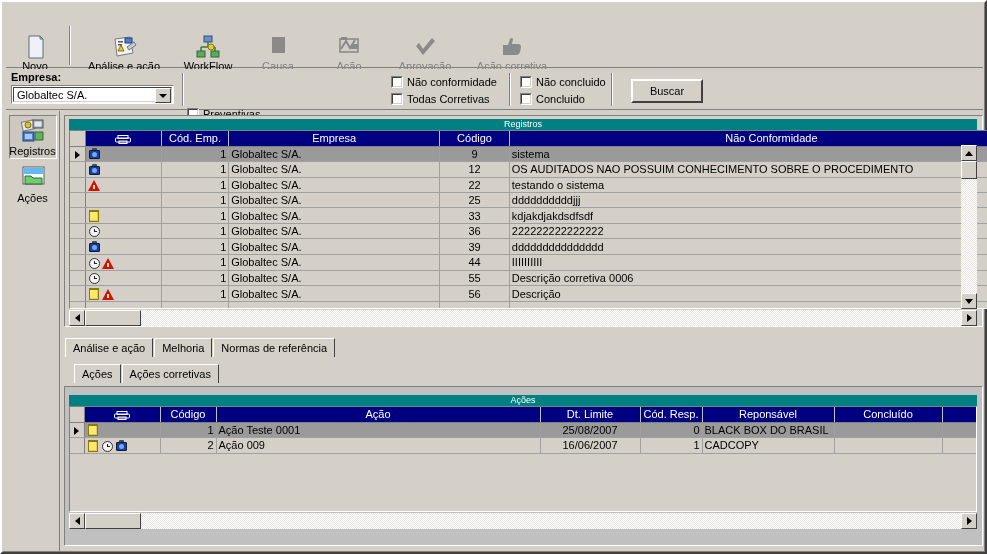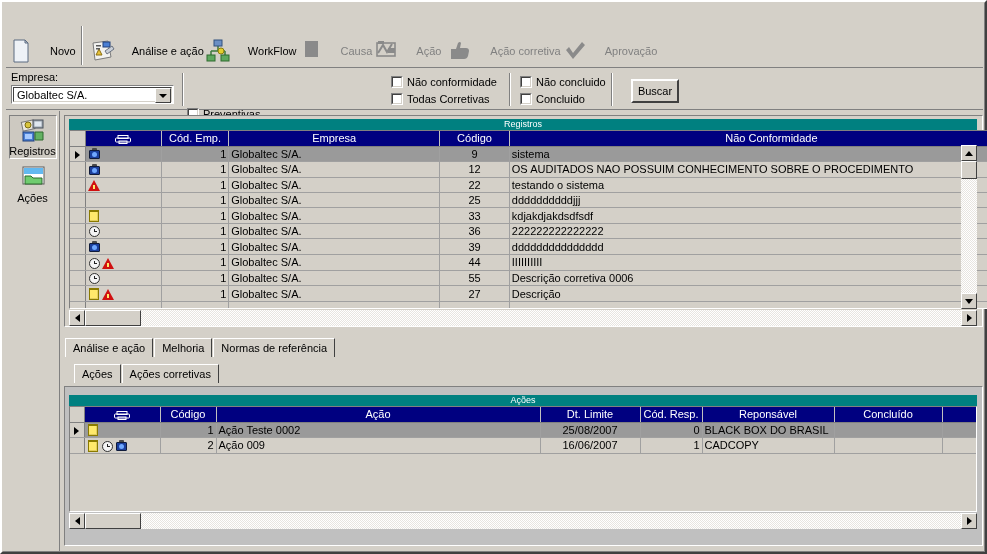--- a/index.html
+++ b/index.html
@@ -79,46 +79,45 @@
 
   
   #toolbar {
     position: absolute; left: 3px; top: 21px;
     width: 977px; height: 44px;
     background: #d4d0c8;
     border-bottom: 1px solid #808080;
     display: flex; align-items: stretch;
   }
   .tool {
-    display: flex; flex-direction: row;
+    display: flex; flex-direction: column;
     align-items: center; justify-content: flex-start;
     padding-top: 11px;
     min-width: 58px;
     position: relative;
-    gap: 16px;
   }
   .tool .ico { height: 24px; width: 28px; position: relative; margin-bottom: 1px; }
   .tool .lbl { font-size: 11px; color: #000; white-space: nowrap; line-height: 12px; }
   .tool.disabled .lbl { color: #808080; }
   .tsep {
     width: 2px; margin: 2px 5px 2px 5px;
     border-left: 1px solid #808080;
     border-right: 1px solid #ffffff;
   }
 
   
   #filterbar {
     position: absolute; left: 3px; top: 66px;
     width: 977px; height: 41px;
     background: #d4d0c8;
     border-bottom: 1px solid #808080;
   }
   #empresa-label {
     position: absolute; left: 5px; top: 2px;
-    font-size: 11px; color: #000;
+    font-size: 11px; color: #000; font-weight: bold;
   }
   #empresa-combo {
     position: absolute; left: 5px; top: 16px;
     width: 163px; height: 19px;
     background: #ffffff;
     border-top: 1px solid #808080;
     border-left: 1px solid #808080;
     border-right: 1px solid #ffffff;
     border-bottom: 1px solid #ffffff;
     display: flex; align-items: center;
@@ -173,21 +172,21 @@
   }
   .chk .box::after {
     content: ''; position: absolute; inset: 0;
     border-top: 1px solid #404040;
     border-left: 1px solid #404040;
     border-right: 1px solid #d4d0c8;
     border-bottom: 1px solid #d4d0c8;
   }
   #buscar-btn {
     position: absolute; left: 628px; top: 76px;
-    width: 48px; height: 24px;
+    width: 72px; height: 24px;
     background: #d4d0c8;
     border-top: 2px solid #ffffff;
     border-left: 2px solid #ffffff;
     border-right: 2px solid #404040;
     border-bottom: 2px solid #404040;
     font-size: 11px; color: #000;
     display: flex; align-items: center; justify-content: center;
     font-family: "Liberation Sans", sans-serif;
   }
 
@@ -481,37 +480,37 @@
         <svg width="28" height="24" viewBox="0 0 28 24">
           <rect x="5" y="4" width="18" height="13" fill="none" stroke="#8a8a8a" stroke-width="1.6"></rect>
           <path d="M6,14 L11,6 L15,13 L20,5" fill="none" stroke="#8a8a8a" stroke-width="2"></path>
           <rect x="16" y="9" width="7" height="5" fill="#8a8a8a"></rect>
           <rect x="6" y="2" width="6" height="3" fill="#8a8a8a"></rect>
         </svg>
       </span>
       <span class="lbl">Ação</span>
     </div>
 
+    <div class="tool disabled" style="min-width:78px">
+      <span class="ico">
+        <svg width="28" height="24" viewBox="0 0 28 24">
+          <path d="M5,11 L8,8 L12,14 L21,3 L24,6 L12,20 Z" fill="#8a8a8a"></path>
+        </svg>
+      </span>
+      <span class="lbl">Aprovação</span>
+    </div>
+
     <div class="tool disabled" style="min-width:96px">
       <span class="ico">
         <svg width="28" height="24" viewBox="0 0 28 24">
           <path d="M10,20 L10,10 L12,4 Q14,2 15,4 L14,9 L20,9 Q23,9 23,12 L22,17 Q21,20 18,20 Z" fill="#8a8a8a"></path>
           <rect x="5" y="10" width="5" height="10" fill="#8a8a8a"></rect>
         </svg>
       </span>
       <span class="lbl">Ação corretiva</span>
-    </div>
-
-    <div class="tool disabled" style="min-width:78px">
-      <span class="ico">
-        <svg width="28" height="24" viewBox="0 0 28 24">
-          <path d="M5,11 L8,8 L12,14 L21,3 L24,6 L12,20 Z" fill="#8a8a8a"></path>
-        </svg>
-      </span>
-      <span class="lbl">Aprovação</span>
     </div>
 
   </div>
 
   <div id="filterbar">
     <span id="empresa-label">Empresa:</span>
 
     <div id="empresa-combo">
       <div class="inner">
         <span id="empresa-value">Globaltec S/A.</span>
@@ -712,21 +711,21 @@
             <td class="center">55</td>
             <td>Descrição corretiva 0006</td>
           </tr>
           <tr>
             <td class="rowhdr"></td>
             <td class="icocell">
               <span class="ic ic-note"><b></b><i></i></span><span class="ic ic-warn"><i></i><b></b></span>
             </td>
             <td class="num">1</td>
             <td>Globaltec S/A.</td>
-            <td class="center">27</td>
+            <td class="center">56</td>
             <td>Descrição</td>
           </tr>
           <tr>
             <td class="rowhdr"></td>
             <td class="icocell"></td>
             <td></td>
             <td></td>
             <td></td>
             <td></td>
           </tr>
@@ -807,21 +806,21 @@
             <th></th>
           </tr>
         </thead>
         <tbody>
           <tr class="selected">
             <td class="rowhdr"><span class="arrow-right"></span></td>
             <td class="icocell">
               <span class="ic ic-note"><b></b><i></i></span>
             </td>
             <td class="num">1</td>
-            <td>Ação Teste 0002</td>
+            <td>Ação Teste 0001</td>
             <td class="center">25/08/2007</td>
             <td class="num">0</td>
             <td>BLACK BOX DO BRASIL</td>
             <td></td>
             <td></td>
           </tr>
           <tr>
             <td class="rowhdr"></td>
             <td class="icocell">
               <span class="ic ic-note"><b></b><i></i></span><span class="ic ic-clock"><i></i><b></b><u></u></span><span class="ic ic-cam"><u></u><i></i><b></b></span>

